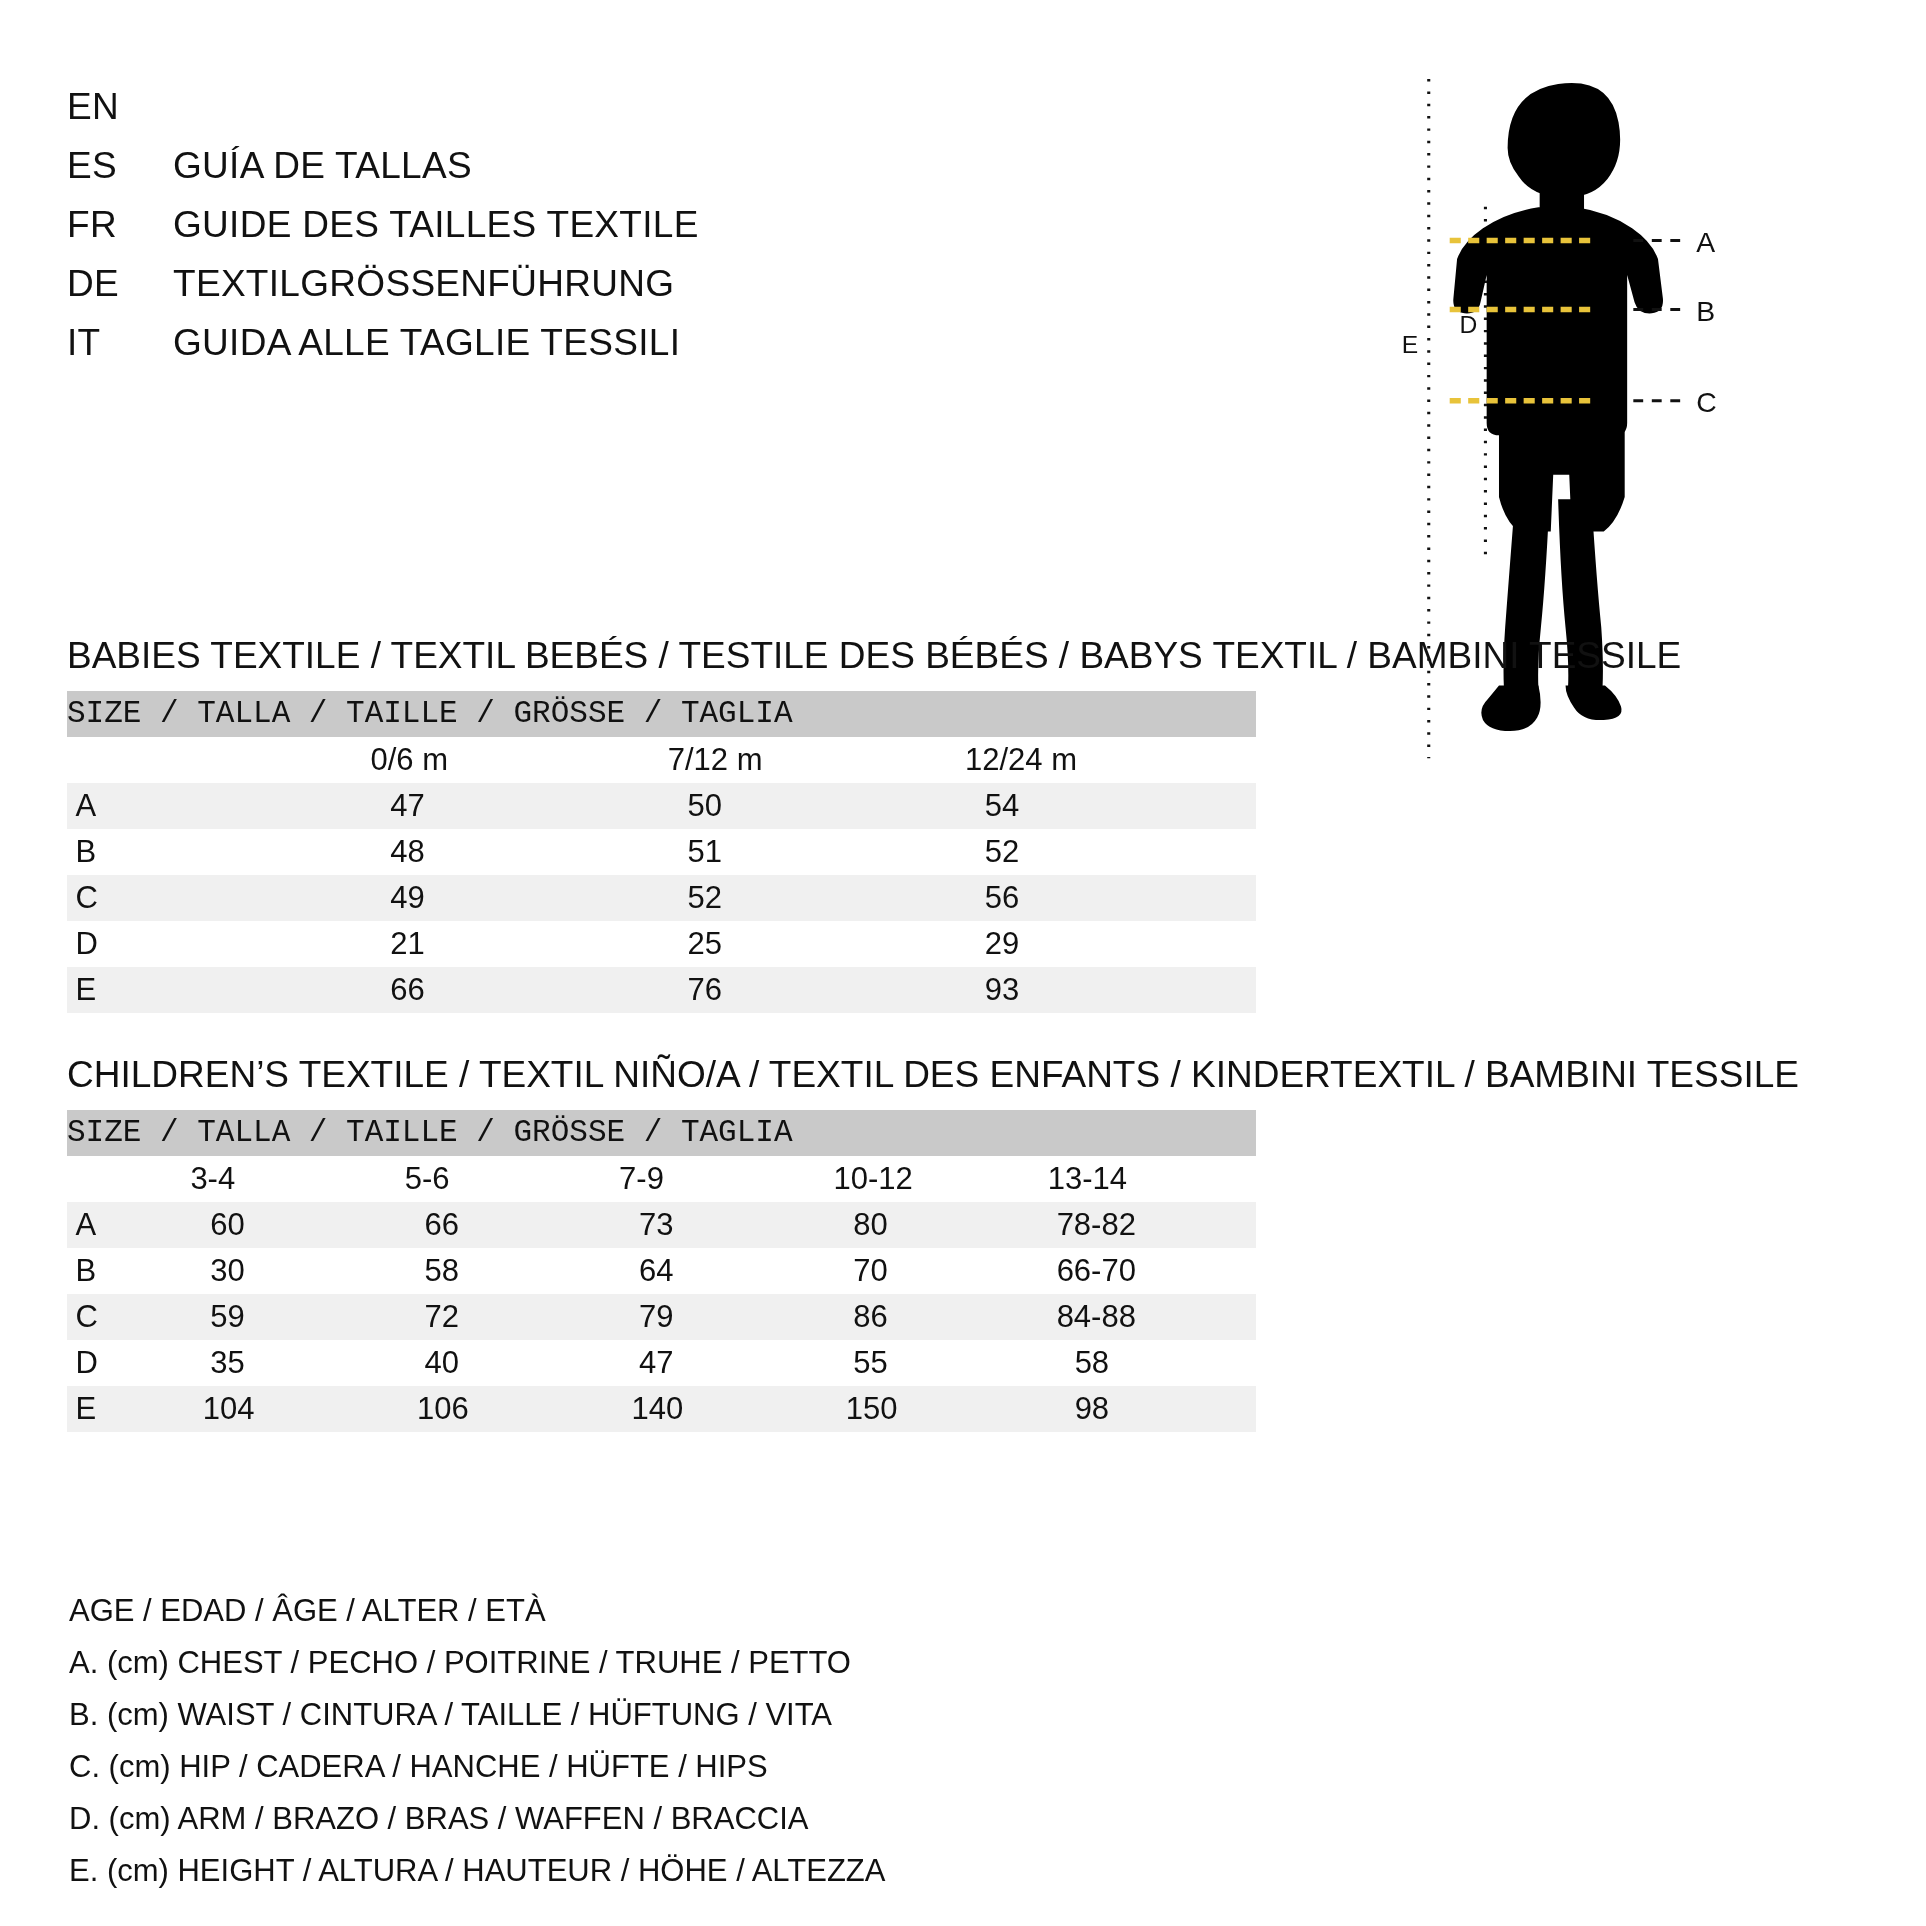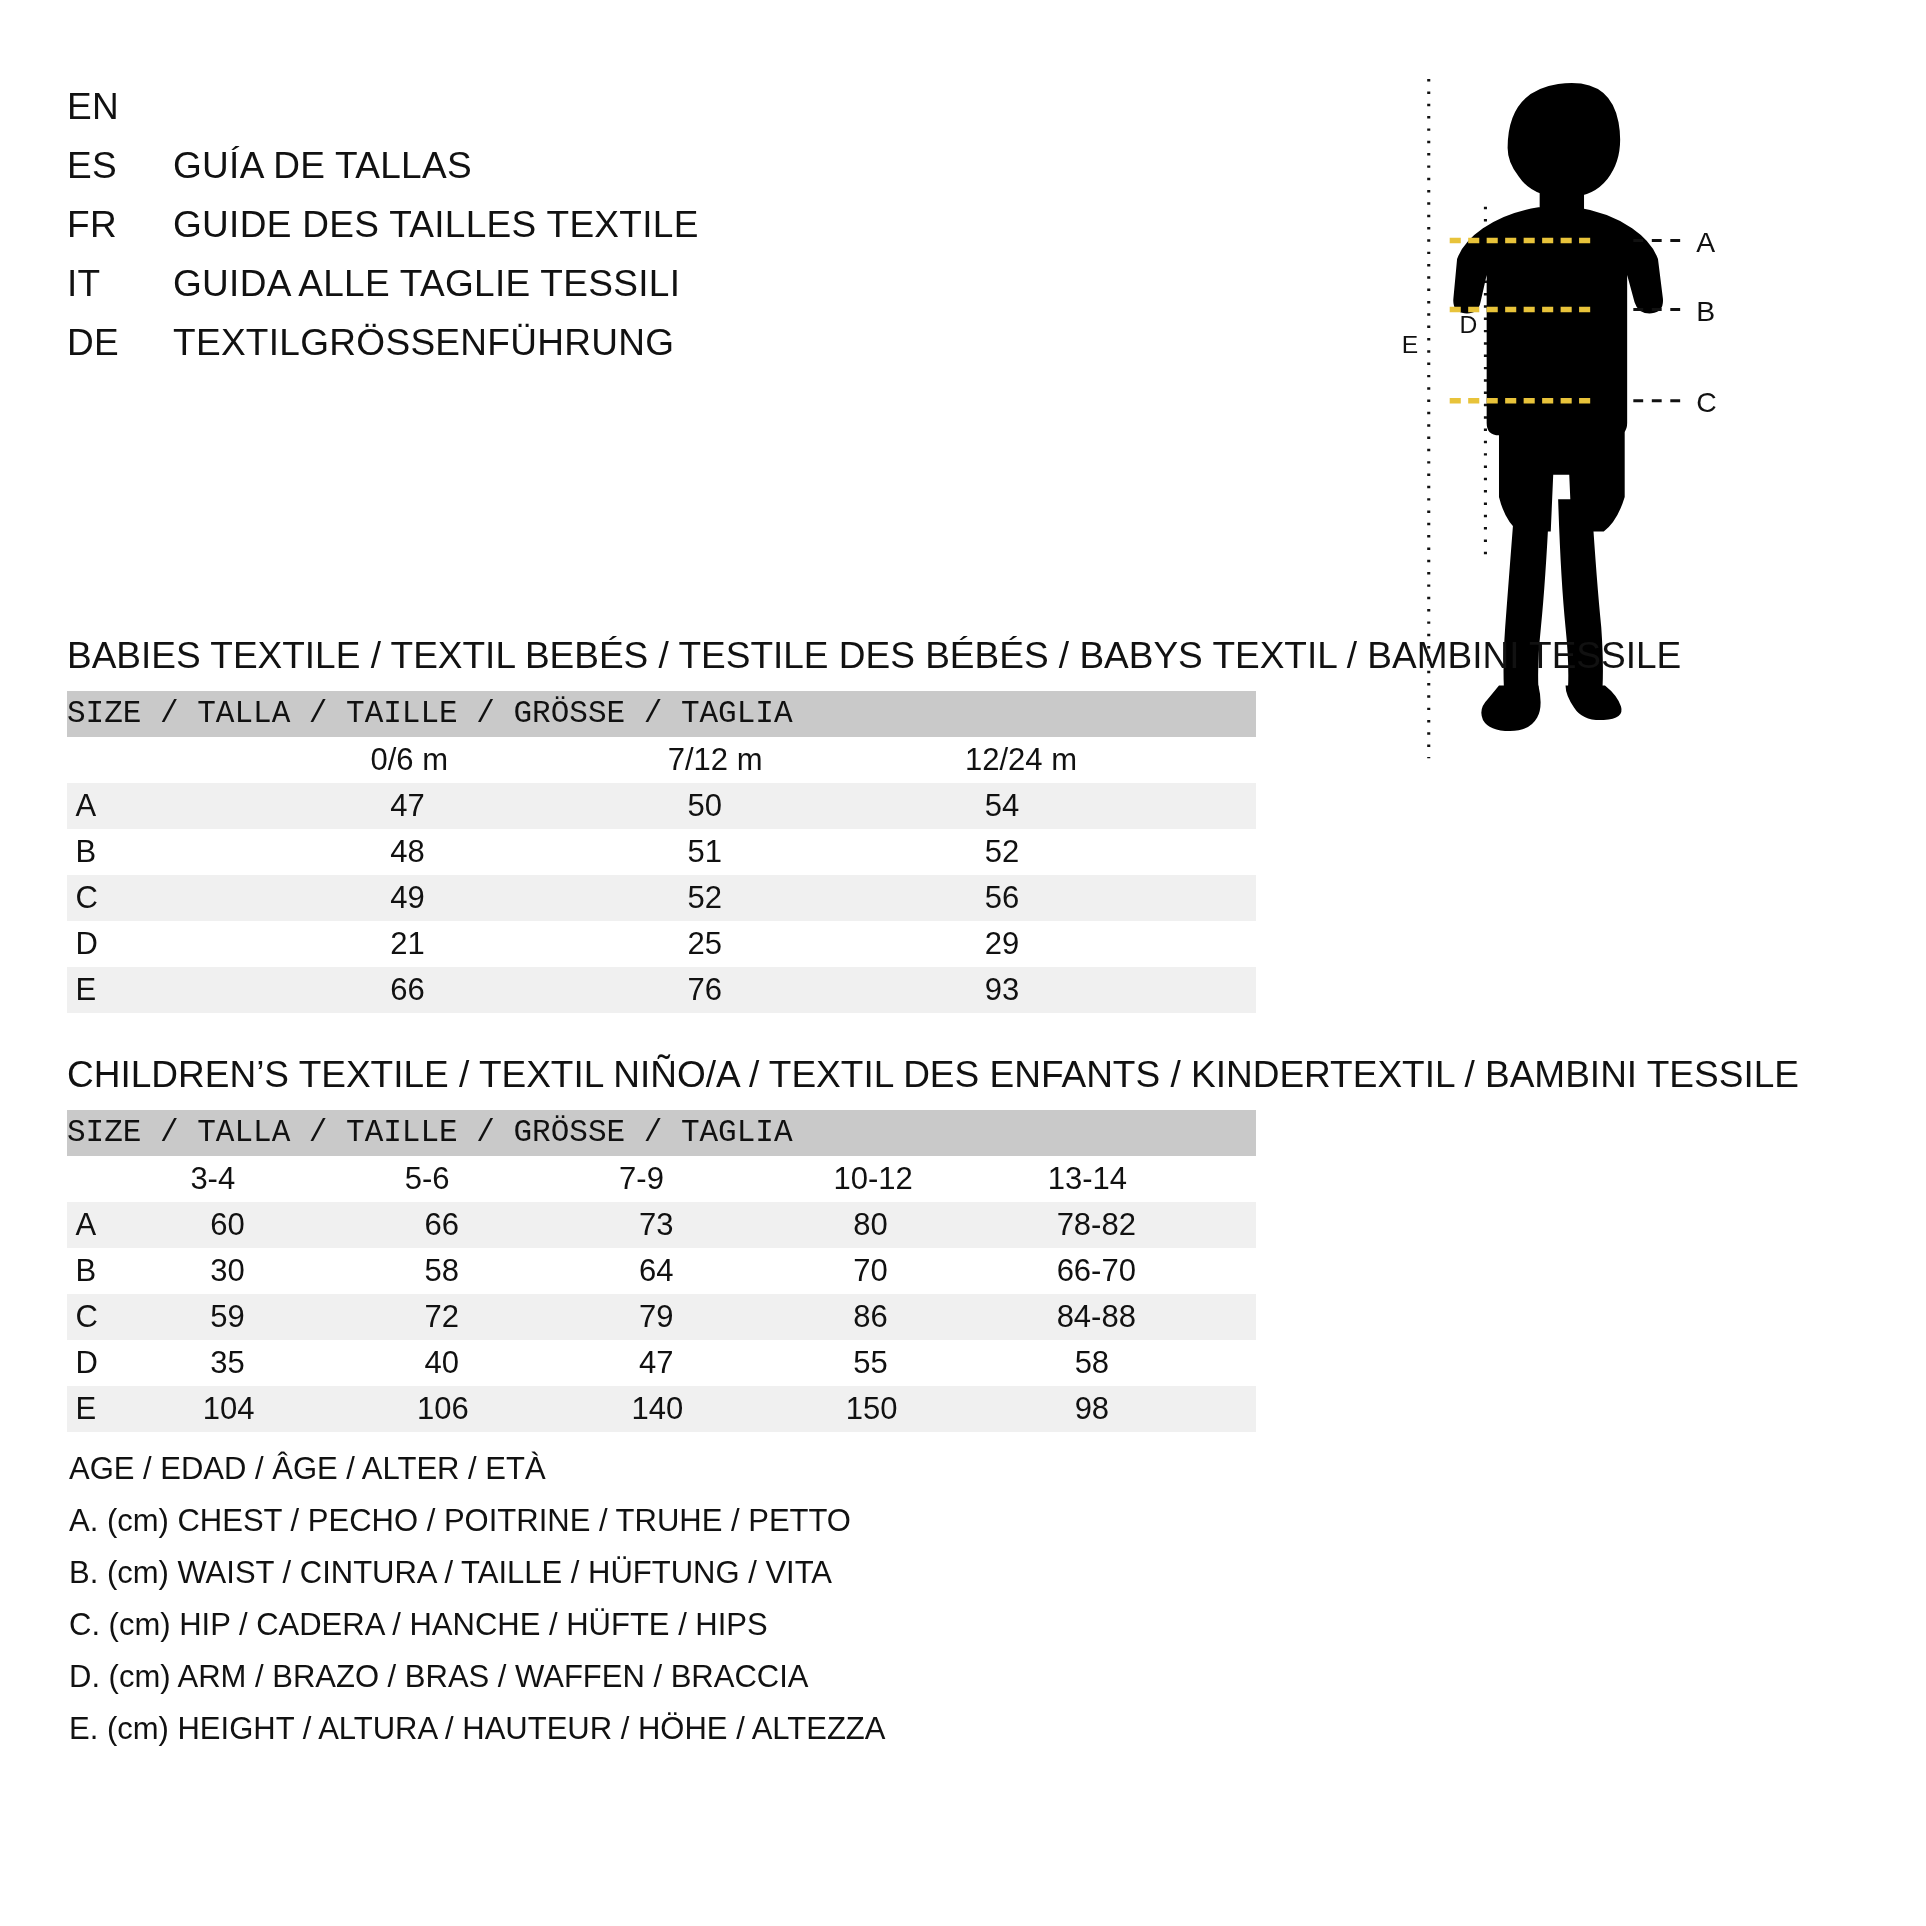--- a/index.html
+++ b/index.html
@@ -127,26 +127,26 @@
     </div>
     <div class="title-row">
       <div class="title-lang">ES</div>
       <div class="title-text">GUÍA DE TALLAS</div>
     </div>
     <div class="title-row">
       <div class="title-lang">FR</div>
       <div class="title-text">GUIDE DES TAILLES TEXTILE</div>
     </div>
     <div class="title-row">
+      <div class="title-lang">DE</div>
+      <div class="title-text">TEXTILGRÖSSENFÜHRUNG</div>
+    </div>
+    <div class="title-row">
       <div class="title-lang">IT</div>
       <div class="title-text">GUIDA ALLE TAGLIE TESSILI</div>
-    </div>
-    <div class="title-row">
-      <div class="title-lang">DE</div>
-      <div class="title-text">TEXTILGRÖSSENFÜHRUNG</div>
     </div>
   </div>
 
   <div class="figure">
     <svg width="456" height="709" viewBox="0 0 740 1150" xmlns="http://www.w3.org/2000/svg">
 
       <line x1="58" y1="8" x2="58" y2="1110" stroke="#111" stroke-width="5" stroke-dasharray="4 16"></line>
 
       <line x1="150" y1="215" x2="150" y2="790" stroke="#111" stroke-width="5" stroke-dasharray="4 16"></line>
 
@@ -311,21 +311,21 @@
           <td style="padding-left:18.5px">104</td>
           <td style="padding-left:18.5px">106</td>
           <td style="padding-left:18.5px">140</td>
           <td style="padding-left:18.5px">150</td>
           <td style="padding-left:33px">98</td>
         </tr>
       </tbody>
     </table>
   </div>
 
-  <div class="legend" style="top:1443px;">
+  <div class="legend" style="top:1585px;">
     <div class="legend-line">AGE / EDAD / ÂGE / ALTER / ETÀ</div>
     <div class="legend-line">A. (cm) CHEST / PECHO / POITRINE / TRUHE / PETTO</div>
     <div class="legend-line">B. (cm) WAIST / CINTURA / TAILLE / HÜFTUNG / VITA</div>
     <div class="legend-line">C. (cm) HIP / CADERA / HANCHE / HÜFTE / HIPS</div>
     <div class="legend-line">D. (cm) ARM / BRAZO / BRAS / WAFFEN / BRACCIA</div>
     <div class="legend-line">E. (cm) HEIGHT / ALTURA / HAUTEUR / HÖHE / ALTEZZA</div>
   </div>
 
 </div>
 

